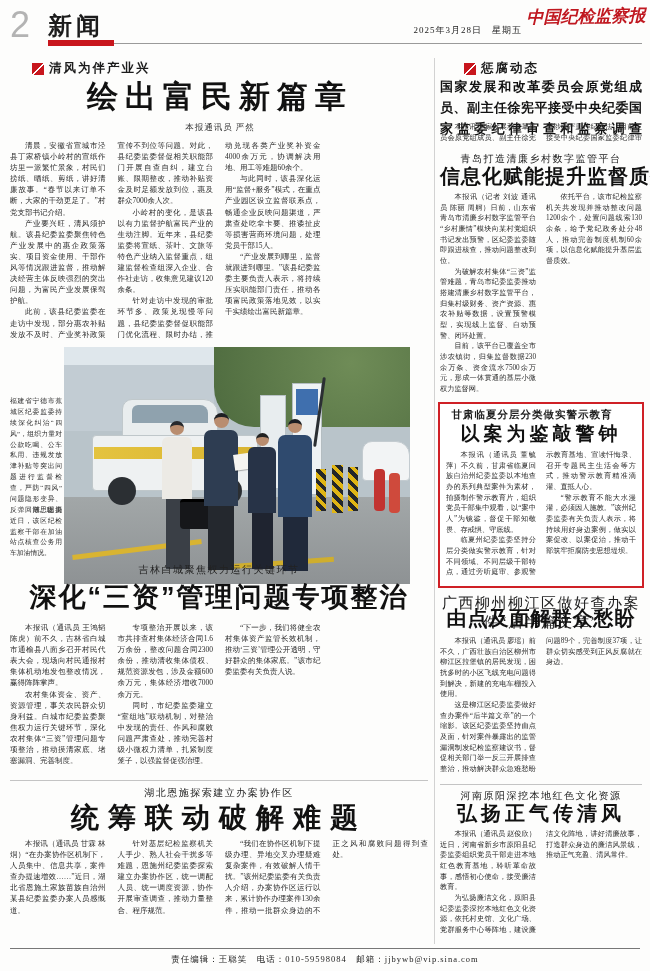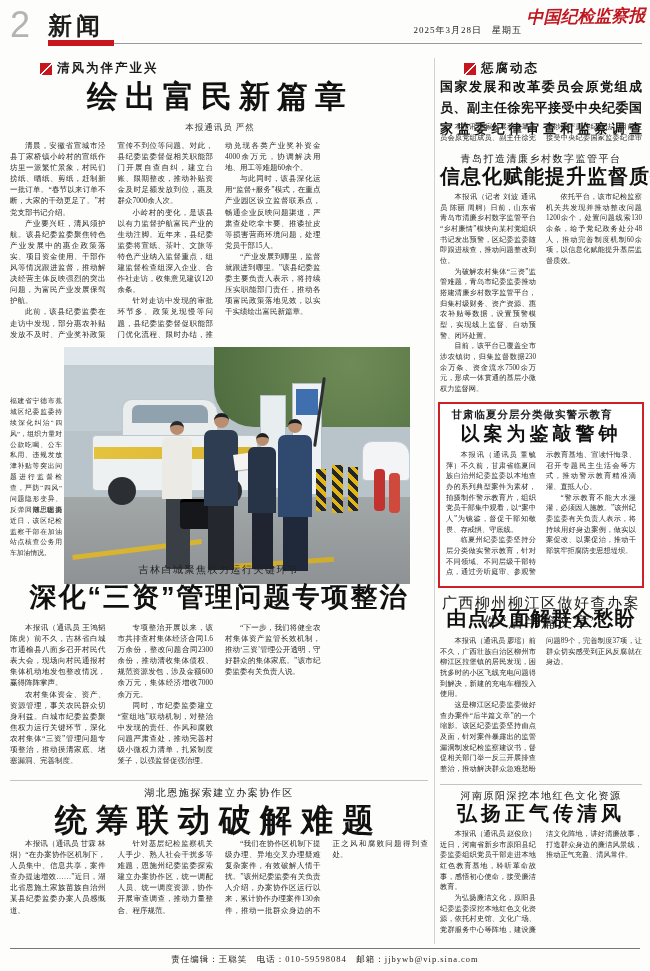--- a/index.html
+++ b/index.html
@@ -21,39 +21,39 @@
   .headline { position:absolute; text-align:center; font-weight:700; font-family:"Liberation Sans",sans-serif; color:#111; white-space:nowrap; }
   .byline { position:absolute; text-align:center; font-size:8.5px; color:#333; letter-spacing:1px; }
   .body-text { position:absolute; font-size:7.5px; line-height:1.48; text-align:justify; color:#2a2a2a; overflow:hidden; column-fill:auto; }
   .body-text p { text-indent:2em; margin:0; }
   .cols4 { column-count:4; column-gap:12px; }
   .cols2 { column-count:2; column-gap:10px; font-size:7.2px; }
   .divider { position:absolute; height:1px; background:#c4c4c4; }
   .v-rule { position:absolute; left:434px; top:58px; width:1px; height:886px; background:#d2d2d2; }
 
   
-  .a1-kicker { left:24px; top:60px;padding-left:16px; }
+  .a1-kicker { left:16px; top:60px;padding-left:16px; }
   .a1-title { left:10px; top:76px; width:420px; font-size:31px; letter-spacing:7px; }
   .a1-byline { left:10px; top:122px; width:420px; }
   .a1-body { left:10px; top:140px; width:418px; height:202px; }
 
   .photo-caption { position:absolute; left:10px; top:396px; width:52px; font-size:6.8px; line-height:1.6; text-align:justify; color:#2a2a2a; }
   .photo-credit { position:absolute; left:10px; top:505px; width:52px; font-size:6.8px; text-align:right; color:#2a2a2a; }
 
   .photo { position:absolute; left:64px; top:347px; width:346px; height:237px; background:linear-gradient(#dfe7ec 0 28px,#cfd9de 28px 32px,#b9c4ca 32px 150px,#a2a7a8 150px,#8e9294); overflow:hidden; }
   .ph { position:absolute; }
 
   .a2-kicker { left:10px; top:563px; width:418px; }
   .a2-title { left:10px; top:579px; width:418px; font-size:27px; letter-spacing:2px; }
   .a2-body { left:10px; top:622px; width:418px; height:153px; }
 
   .div-left { left:10px; top:780px; width:418px; }
 
   .a3-kicker { left:10px; top:786px; width:418px; }
-  .a3-title { left:10px; top:799px; width:418px; font-size:32px; letter-spacing:9px; }
+  .a3-title { left:10px; top:799px; width:418px; font-size:28px; letter-spacing:9px; }
   .a3-body { left:10px; top:838px; width:418px; height:98px; }
 
   
   .r-kicker { left:464px; top:60px; }
   .r1-title { position:absolute; left:440px; top:77px; width:202px; font-size:13px; line-height:1.6; font-weight:700; font-family:"Liberation Sans",sans-serif; text-align:justify; text-align-last:justify; color:#111; }
   .r1-body { left:440px; top:122px; width:202px; height:30px; }
 
   .r2-kicker { left:440px; top:152px; width:202px; }
   .r2-title { left:440px; top:163px; width:202px; font-size:20px; letter-spacing:1px; }
   .r2-body { left:440px; top:192px; width:202px; height:206px; }
@@ -91,21 +91,21 @@
 
   <div class="v-rule"></div>
 
   <div class="kicker-row a1-kicker">
     <span class="seal-icon"></span>
     <span>清风为伴产业兴</span>
   </div>
   <div class="headline a1-title">绘出富民新篇章</div>
   <div class="byline a1-byline">本报通讯员 严然</div>
   <div class="body-text cols4 a1-body">
-      <p>清晨，安徽省宣城市泾县丁家桥镇小岭村的宣纸作坊里一派繁忙景象，村民们捞纸、晒纸、剪纸，赶制新一批订单。“春节以来订单不断，大家的干劲更足了。”村党支部书记介绍。</p>
+      <p>清晨，安徽省宣城市泾县丁家桥镇小岭村的宣纸作坊里一派繁忙景象，村民们捞纸、晒纸、剪纸，讲好清廉故事。“春节以来订单不断，大家的干劲更足了。”村党支部书记介绍。</p>
       <p>产业要兴旺，清风须护航。该县纪委监委聚焦特色产业发展中的惠企政策落实、项目资金使用、干部作风等情况跟进监督，推动解决经营主体反映强烈的突出问题，为富民产业发展保驾护航。</p>
       <p>此前，该县纪委监委在走访中发现，部分惠农补贴发放不及时、产业奖补政策宣传不到位等问题。对此，县纪委监委督促相关职能部门开展自查自纠，建立台账、限期整改，推动补贴资金及时足额发放到位，惠及群众7000余人次。</p>
       <p>小岭村的变化，是该县以有力监督护航富民产业的生动注脚。近年来，县纪委监委将宣纸、茶叶、文旅等特色产业纳入监督重点，组建监督检查组深入企业、合作社走访，收集意见建议120余条。</p>
       <p>针对走访中发现的审批环节多、政策兑现慢等问题，县纪委监委督促职能部门优化流程、限时办结，推动兑现各类产业奖补资金4000余万元，协调解决用地、用工等难题60余个。</p>
       <p>与此同时，该县深化运用“监督+服务”模式，在重点产业园区设立监督联系点，畅通企业反映问题渠道，严肃查处吃拿卡要、推诿扯皮等损害营商环境问题，处理党员干部15人。</p>
       <p>“产业发展到哪里，监督就跟进到哪里。”该县纪委监委主要负责人表示，将持续压实职能部门责任，推动各项富民政策落地见效，以实干实绩绘出富民新篇章。</p>
     </div>
 
   <div class="photo-caption">福建省宁德市蕉城区纪委监委持续深化纠治“四风”，组织力量对公款吃喝、公车私用、违规发放津补贴等突出问题进行监督检查，严防“四风”问题隐形变异、反弹回潮。图为近日，该区纪检监察干部在加油站点核查公务用车加油情况。</div>
   <div class="photo-credit">陈思聪 摄</div>

